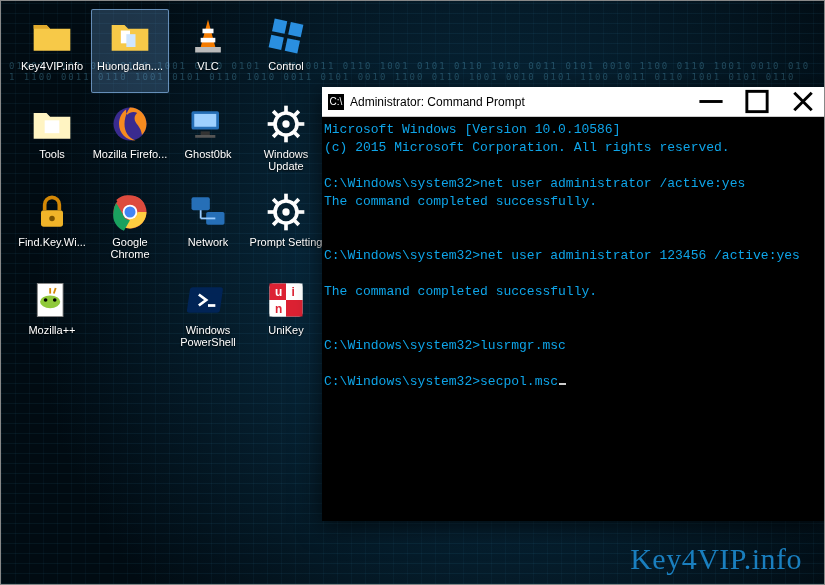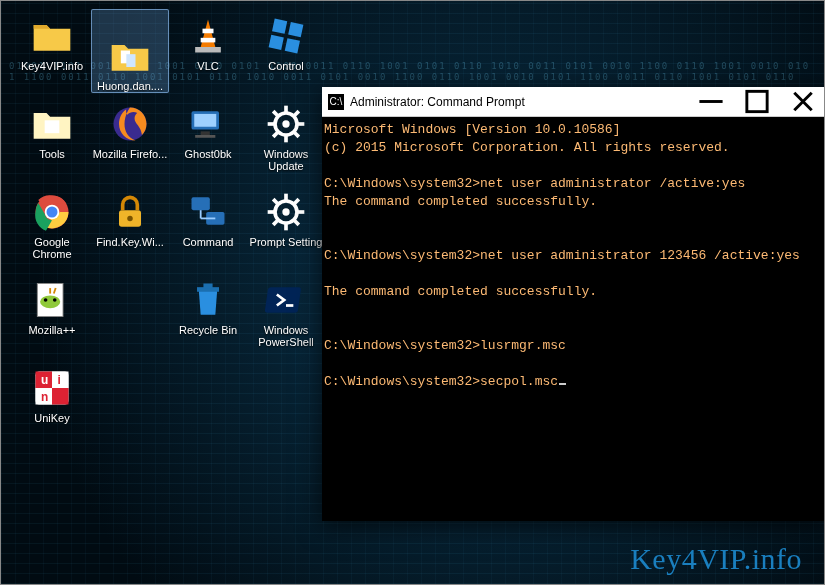--- a/index.html
+++ b/index.html
@@ -56,21 +56,20 @@
   color: #fff;
   font-size: 11px;
   text-align: center;
   cursor: pointer;
   border: 1px solid transparent;
   border-radius: 2px;
 }
 .dicon.selected {
   background: rgba(120,180,240,0.25);
   border: 1px solid rgba(150,200,255,0.6);
-  justify-content: flex-end;
 }
 .dicon .glyph {
   width: 44px; height: 44px;
   display: flex; align-items: center; justify-content: center;
   margin-bottom: 2px;
 }
 .dicon .label {
   line-height: 12px;
   text-shadow: 0 1px 2px #000;
   max-width: 76px;
@@ -123,21 +122,21 @@
 .cmd-btn {
   width: 46px; height: 100%;
   display:flex;align-items:center;justify-content:center;
   font-size: 12px;
   color:#000;
   cursor:pointer;
 }
 .cmd-body {
   flex:1;
   background:#000;
-  color:#fdba74;
+  color:#0ea5e9;
   font-family: Consolas, "Courier New", monospace;
   font-size: 13px;
   line-height: 18px;
   padding: 4px 2px;
   white-space: pre-wrap;
   overflow:hidden;
 }
 .cursor {
   display:inline-block; width:7px; height:2px; background:#ccc; vertical-align: baseline; margin-left:1px;
 }
@@ -235,50 +234,50 @@
             <line x1="15" y1="33" x2="10" y2="38"></line>
           </g>
           <circle cx="24" cy="24" r="4" fill="#fff"></circle>
         </svg>
       </div>
       <div class="label">Windows Update</div>
     </div>
     <div class="dicon">
       <div class="glyph">
         <svg viewBox="0 0 48 48">
+          <rect x="12" y="22" width="24" height="18" rx="3" fill="#f0b429"></rect>
+          <path d="M16 22v-6a8 8 0 0 1 16 0v6" fill="none" stroke="#d48806" stroke-width="4"></path>
+          <circle cx="24" cy="31" r="3" fill="#7a5300"></circle>
+        </svg>
+      </div>
+      <div class="label">Find.Key.Wi...</div>
+    </div>
+    <div class="dicon">
+      <div class="glyph">
+        <svg viewBox="0 0 48 48">
           <circle cx="24" cy="24" r="18" fill="#dd4b3e"></circle>
           <path d="M24 6a18 18 0 0 1 15.6 9H24a9 9 0 0 0-7.8 4.5L9 11A18 18 0 0 1 24 6z" fill="#dd4b3e"></path>
           <path d="M42 24a18 18 0 0 1-24.6 16.7l7.8-13.5A9 9 0 0 0 33 24h9z" fill="#ffcd40"></path>
           <path d="M6 24a18 18 0 0 1 3-9.9l7.2 12.4A9 9 0 0 0 24 33l-6.6 11.4A18 18 0 0 1 6 24z" fill="#1aa15f"></path>
           <circle cx="24" cy="24" r="8" fill="#fff"></circle>
           <circle cx="24" cy="24" r="6" fill="#4285f4"></circle>
         </svg>
       </div>
       <div class="label">Google Chrome</div>
     </div>
     <div class="dicon">
       <div class="glyph">
         <svg viewBox="0 0 48 48">
-          <rect x="12" y="22" width="24" height="18" rx="3" fill="#f0b429"></rect>
-          <path d="M16 22v-6a8 8 0 0 1 16 0v6" fill="none" stroke="#d48806" stroke-width="4"></path>
-          <circle cx="24" cy="31" r="3" fill="#7a5300"></circle>
-        </svg>
-      </div>
-      <div class="label">Find.Key.Wi...</div>
-    </div>
-    <div class="dicon">
-      <div class="glyph">
-        <svg viewBox="0 0 48 48">
           <rect x="6" y="8" width="20" height="14" rx="2" fill="#266fb7"></rect>
           <rect x="22" y="24" width="20" height="14" rx="2" fill="#266fb7"></rect>
           <line x1="16" y1="22" x2="16" y2="31" stroke="#9cf" stroke-width="2"></line>
           <line x1="16" y1="31" x2="32" y2="31" stroke="#9cf" stroke-width="2"></line>
         </svg>
       </div>
-      <div class="label">Command</div>
+      <div class="label">Network</div>
     </div>
     <div class="dicon">
       <div class="glyph">
         <svg viewBox="0 0 48 48">
           <circle cx="24" cy="24" r="12" fill="none" stroke="#fff" stroke-width="4"></circle>
           <g stroke="#fff" stroke-width="4">
             <line x1="24" y1="4" x2="24" y2="12"></line>
             <line x1="24" y1="36" x2="24" y2="44"></line>
             <line x1="4" y1="24" x2="12" y2="24"></line>
             <line x1="36" y1="24" x2="44" y2="24"></line>
@@ -302,30 +301,20 @@
           <line x1="22" y1="17" x2="22" y2="11" stroke="#d48806" stroke-width="2"></line>
           <line x1="26" y1="17" x2="28" y2="11" stroke="#d48806" stroke-width="2"></line>
         </svg>
       </div>
       <div class="label">Mozilla++</div>
     </div>
     <div></div>
     <div class="dicon">
       <div class="glyph">
         <svg viewBox="0 0 48 48">
-          <path d="M14 14h20l-2 26H16z" fill="#2a8fe0"></path>
-          <rect x="12" y="10" width="24" height="5" fill="#1b6fb0"></rect>
-          <rect x="19" y="6" width="10" height="5" fill="#1b6fb0"></rect>
-        </svg>
-      </div>
-      <div class="label">Recycle Bin</div>
-    </div>
-    <div class="dicon">
-      <div class="glyph">
-        <svg viewBox="0 0 48 48">
           <rect x="6" y="10" width="36" height="28" rx="3" fill="#012456" transform="skewX(-8)"></rect>
           <path d="M14 18l8 6-8 6" fill="none" stroke="#fff" stroke-width="3"></path>
           <line x1="24" y1="30" x2="32" y2="30" stroke="#fff" stroke-width="3"></line>
         </svg>
       </div>
       <div class="label">Windows PowerShell</div>
     </div>
     <div class="dicon">
       <div class="glyph">
         <svg viewBox="0 0 48 48">

